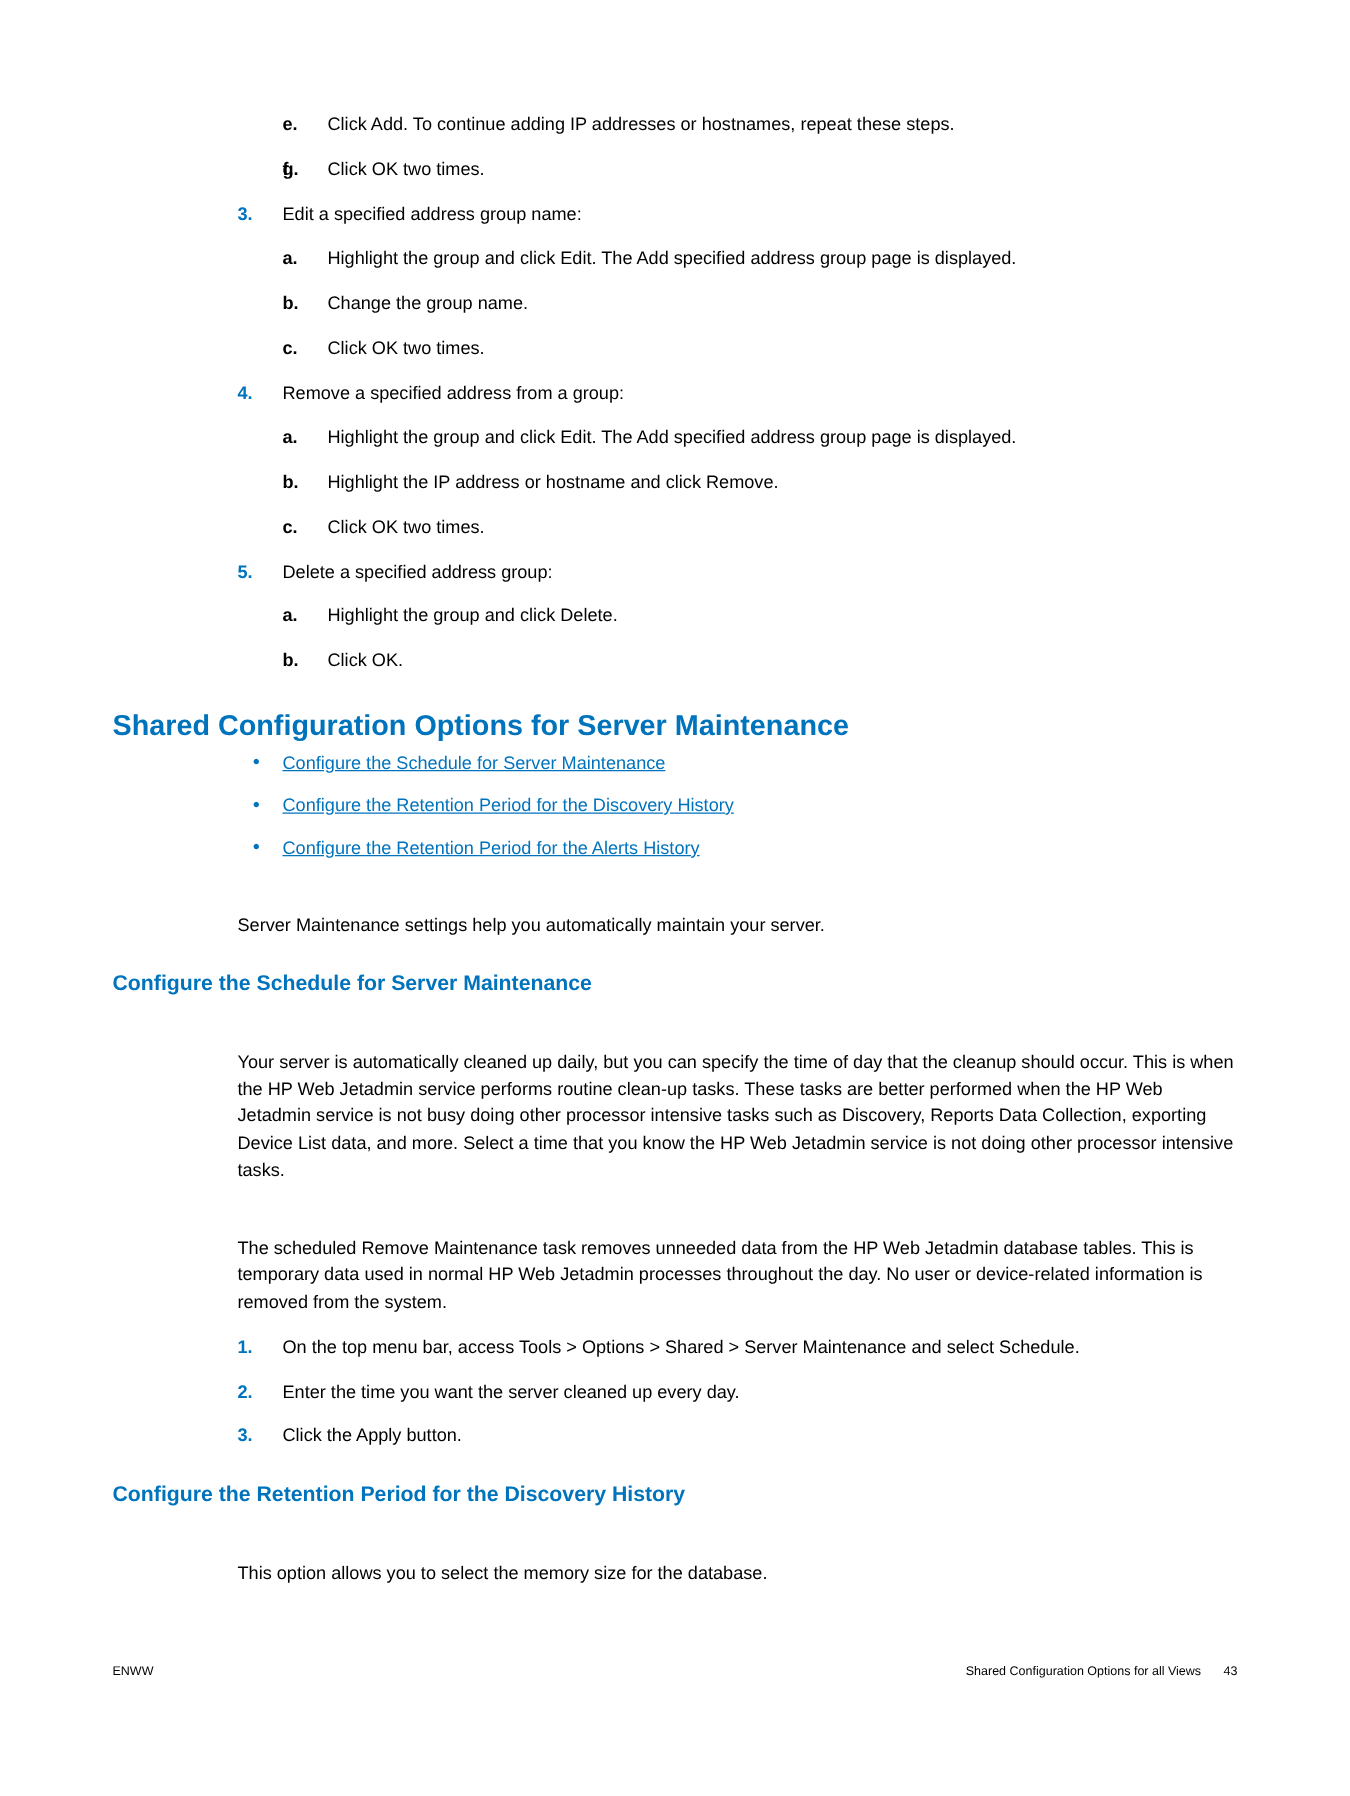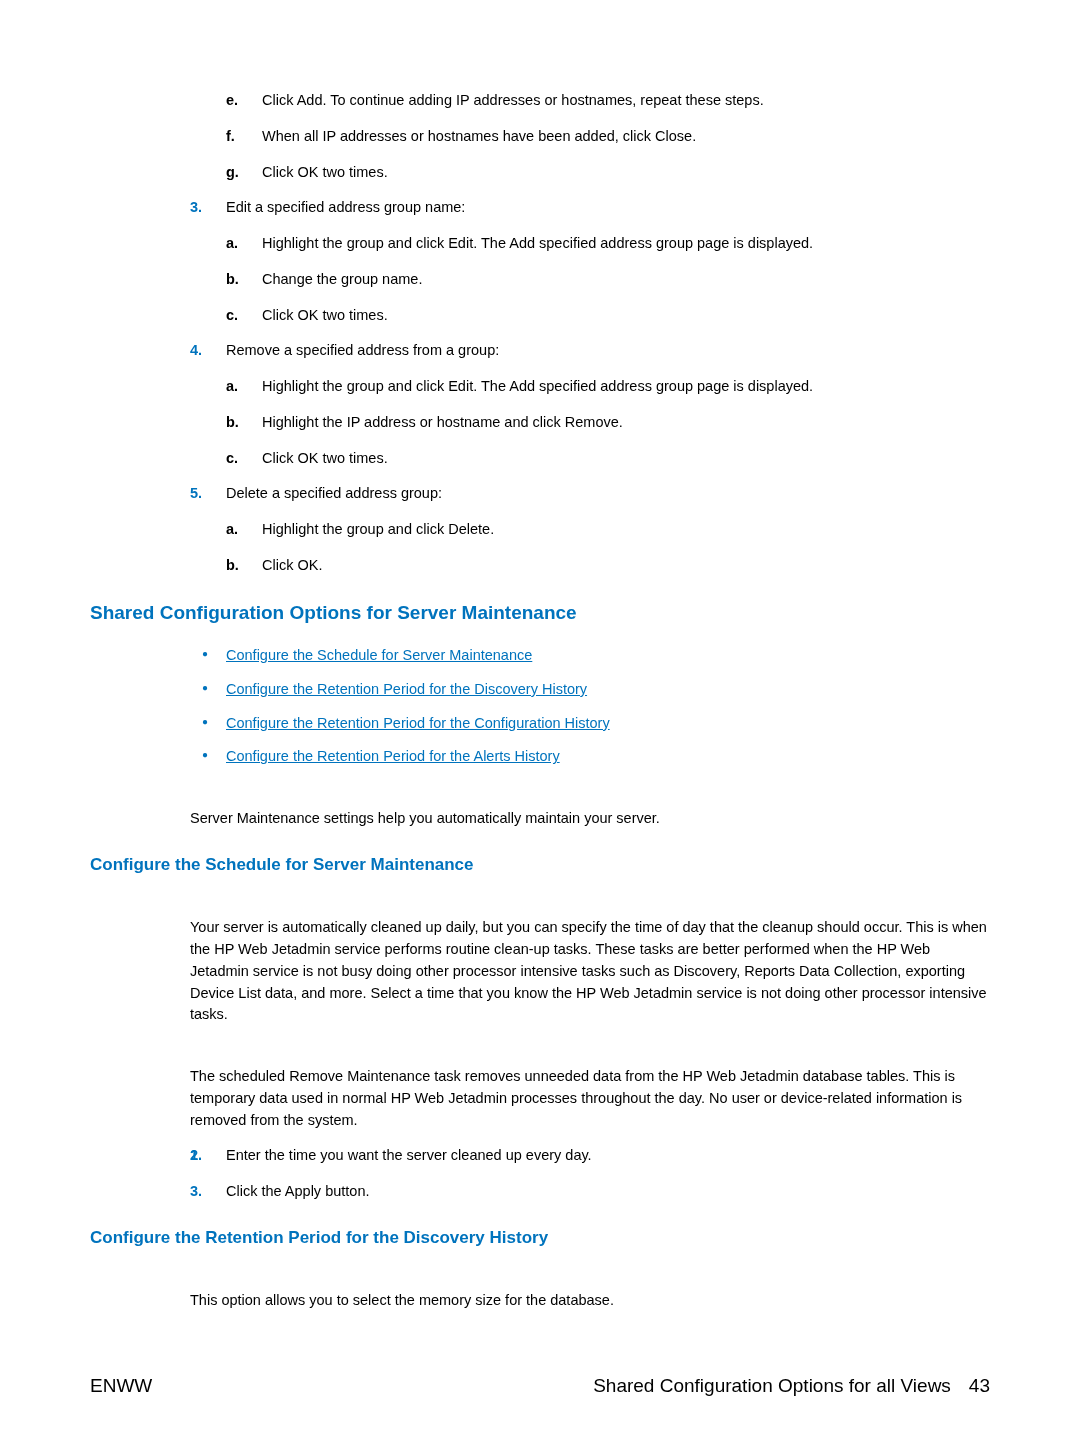--- a/index.html
+++ b/index.html
@@ -26,48 +26,47 @@
   }
   .numbered > li > .sublist { margin-top: 14px; }
   .bulleted { list-style: none; }
   .bulleted > li { padding-left: 36px; position: relative; margin-bottom: 12px; }
   .bulleted > li::before {
     content: "●"; position: absolute; left: 12px; top: 1px;
     color: #0073bd; font-size: 10px;
   }
   .link { color: #0073bd; text-decoration: underline; }
   h2.section-title {
-    color: #0073bd; font-weight: bold; font-size: 19px;
-    margin-top: 22px; margin-bottom: 18px;
+    color: #0073bd; font-weight: bold; font-size: 23px;
+    margin-top: 22px; margin-bottom: 4px;
   }
   h3.subsection-title {
     color: #0073bd; font-weight: bold; font-size: 17px;
     margin-top: 22px; margin-bottom: 14px;
   }
   p.para { margin-bottom: 14px; margin-top: 40px; }
   .bold { font-weight: normal; }
   .footer {
     display: flex; justify-content: space-between;
-    margin-top: 60px; font-size: 19px; gap: 13px;
+    margin-top: 60px; font-size: 10px; gap: 13px;
   }
   .footer .right { margin-left: auto; }
   .pagenum { margin-left: 18px; }
 </style>
 </head>
 <body>
 
 <div class="content">
   <ol class="lettered sublist" style="padding-left:36px;">
     <li>
       <span class="marker">e.</span>
       <span><span>Click </span><span class="bold">Add</span><span>. To continue adding IP addresses or hostnames, repeat these steps.</span></span>
     </li>
     <li>
       <span class="marker">f.</span>
-      <span><span>When all IP addresses or hostnames have been added, click </span><span class="bold">Close</span><span>.</span></span>
     </li>
     <li>
       <span class="marker">g.</span>
       <span><span>Click </span><span class="bold">OK</span><span> two times.</span></span>
     </li>
   </ol>
 
   <ol class="numbered">
     <li>
       <span class="marker">3.</span>
@@ -123,39 +122,39 @@
     </li>
   </ol>
 </div>
 
 <h2 class="section-title">Shared Configuration Options for Server Maintenance</h2>
 
 <div class="content">
   <ul class="bulleted">
     <li><a class="link">Configure the Schedule for Server Maintenance</a></li>
     <li><a class="link">Configure the Retention Period for the Discovery History</a></li>
-    <li><a class="link">Configure the Retention Period for the Configuration History</a></li>
     <li><a class="link">Configure the Retention Period for the Alerts History</a></li>
   </ul>
   <p class="para">Server Maintenance settings help you automatically maintain your server.</p>
 </div>
 
 <h3 class="subsection-title">Configure the Schedule for Server Maintenance</h3>
 
 <div class="content">
   <p class="para">
     <span>Your server is automatically cleaned up daily, but you can specify the time of day that the cleanup should occur. This is when the HP Web Jetadmin service performs routine clean-up tasks. These tasks are better performed when the HP Web Jetadmin service is not busy doing other processor intensive tasks such as </span><span class="bold">Discovery</span><span>, </span><span class="bold">Reports Data Collection</span><span>, exporting </span><span class="bold">Device List</span><span> data, and more. Select a time that you know the HP Web Jetadmin service is not doing other processor intensive tasks.</span>
   </p>
   <p class="para">
     <span>The scheduled </span><span class="bold">Remove Maintenance</span><span> task removes unneeded data from the HP Web Jetadmin database tables. This is temporary data used in normal HP Web Jetadmin processes throughout the day. No user or device-related information is removed from the system.</span>
   </p>
 
   <ol class="numbered">
     <li>
       <span class="marker">1.</span>
+      <span><span>On the top menu bar, access </span><span class="bold">Tools &gt; Options &gt; Shared &gt; Server Maintenance</span><span> and select </span><span class="bold">Schedule</span><span>.</span></span>
     </li>
     <li>
       <span class="marker">2.</span>
       <span>Enter the time you want the server cleaned up every day.</span>
     </li>
     <li>
       <span class="marker">3.</span>
       <span><span>Click the </span><span class="bold">Apply</span><span> button.</span></span>
     </li>
   </ol>

